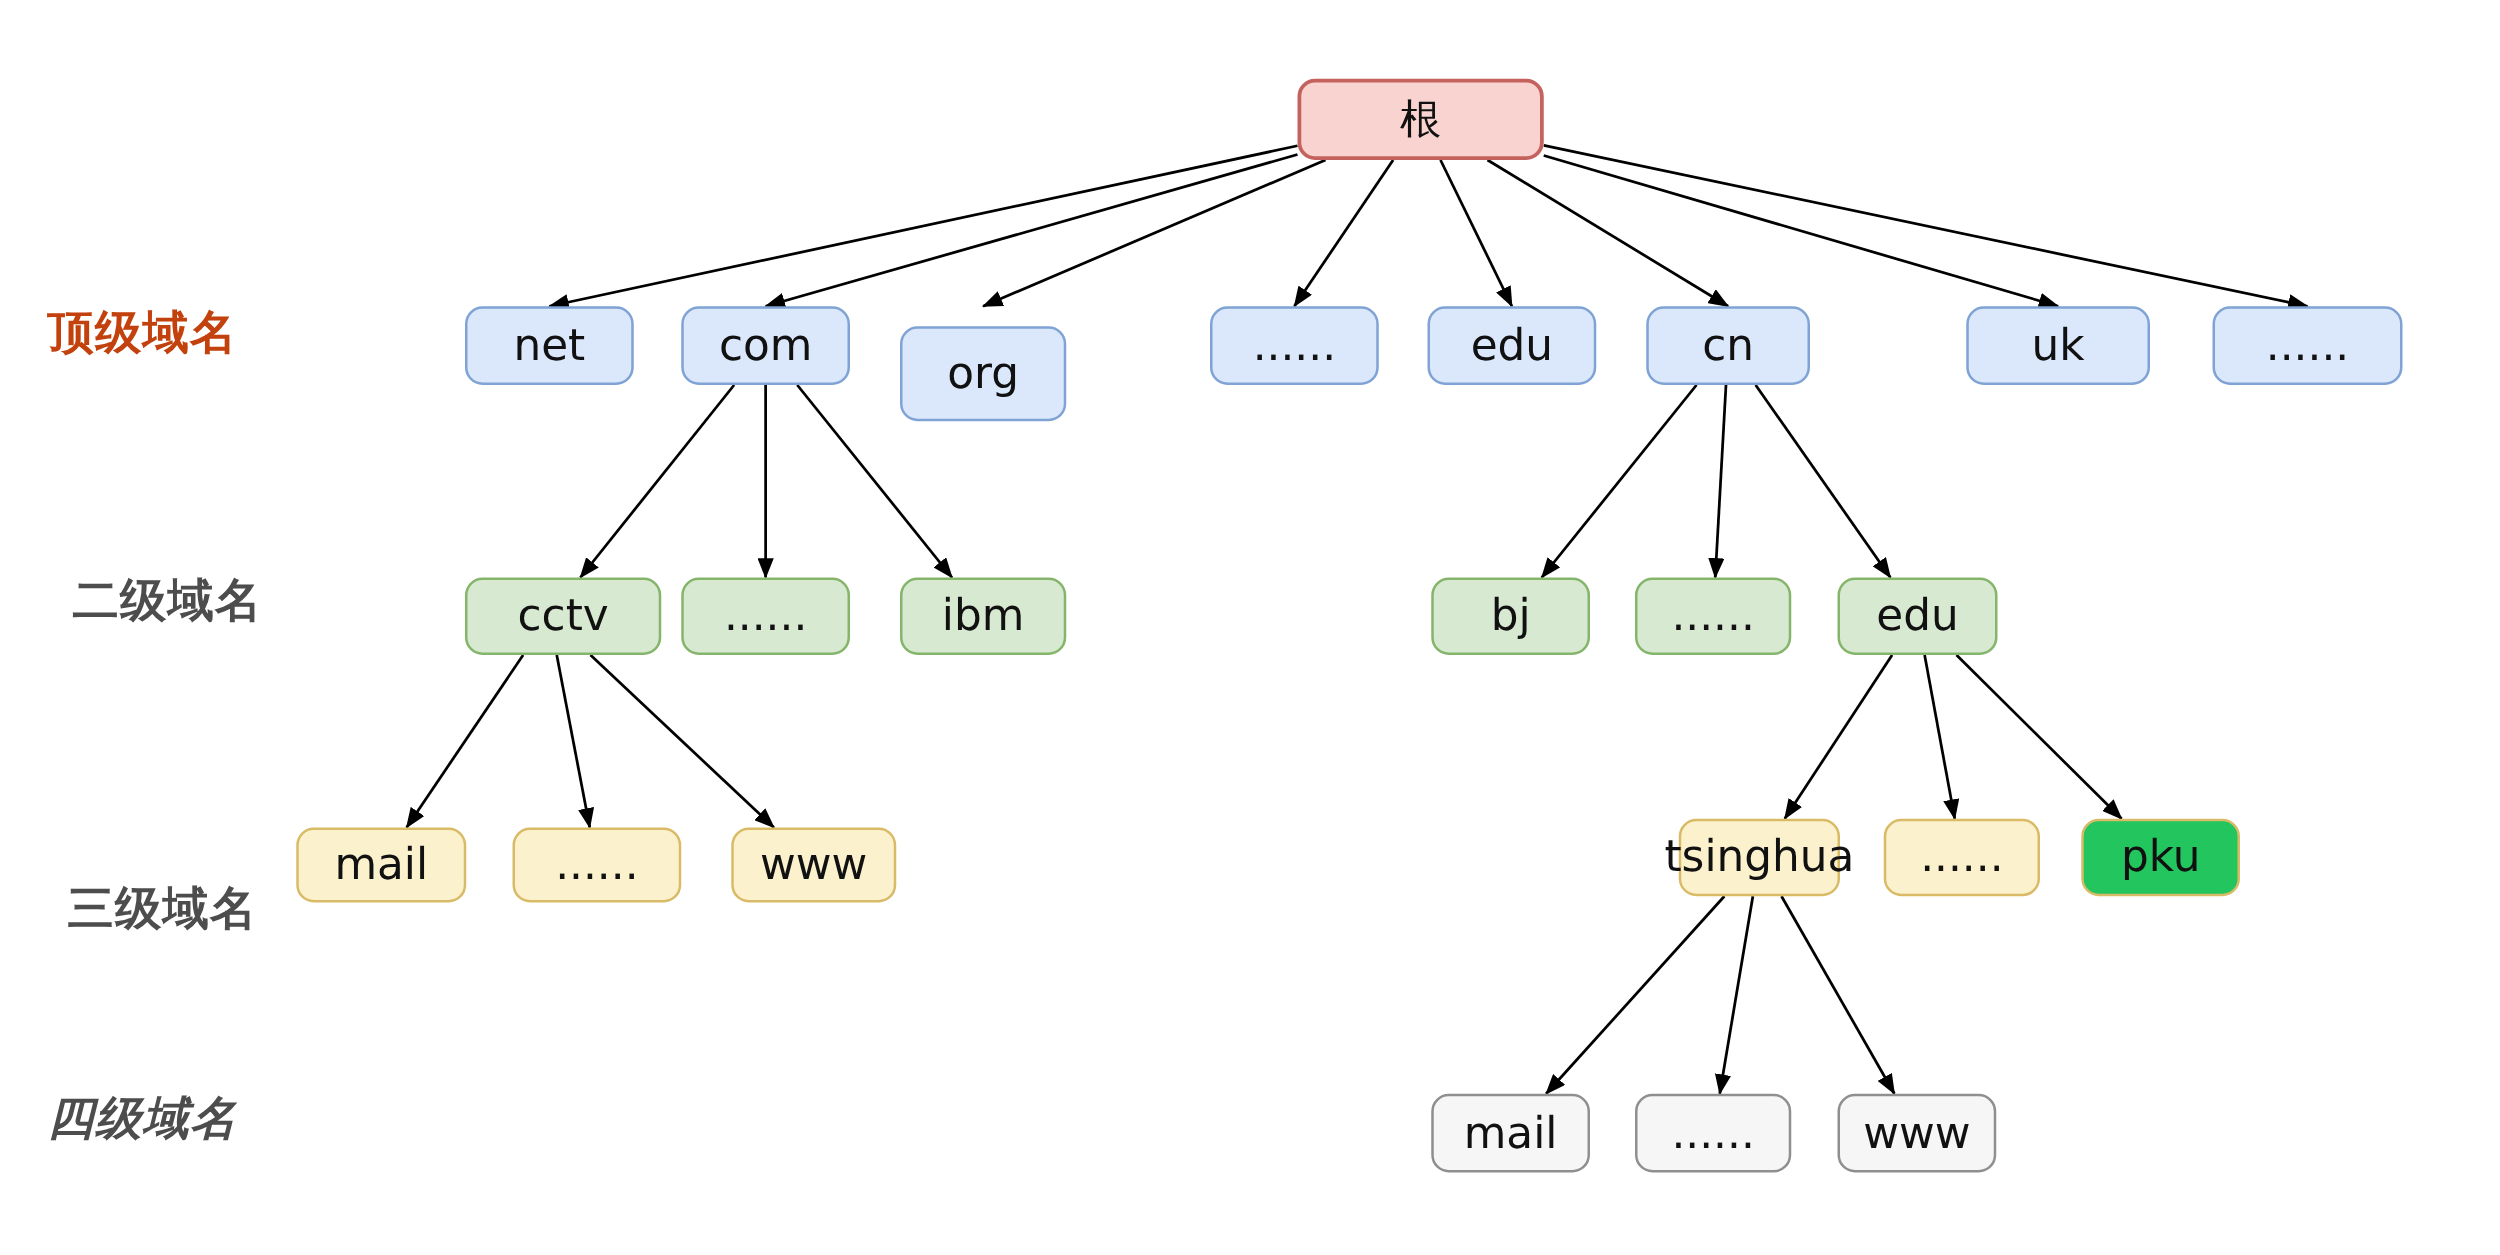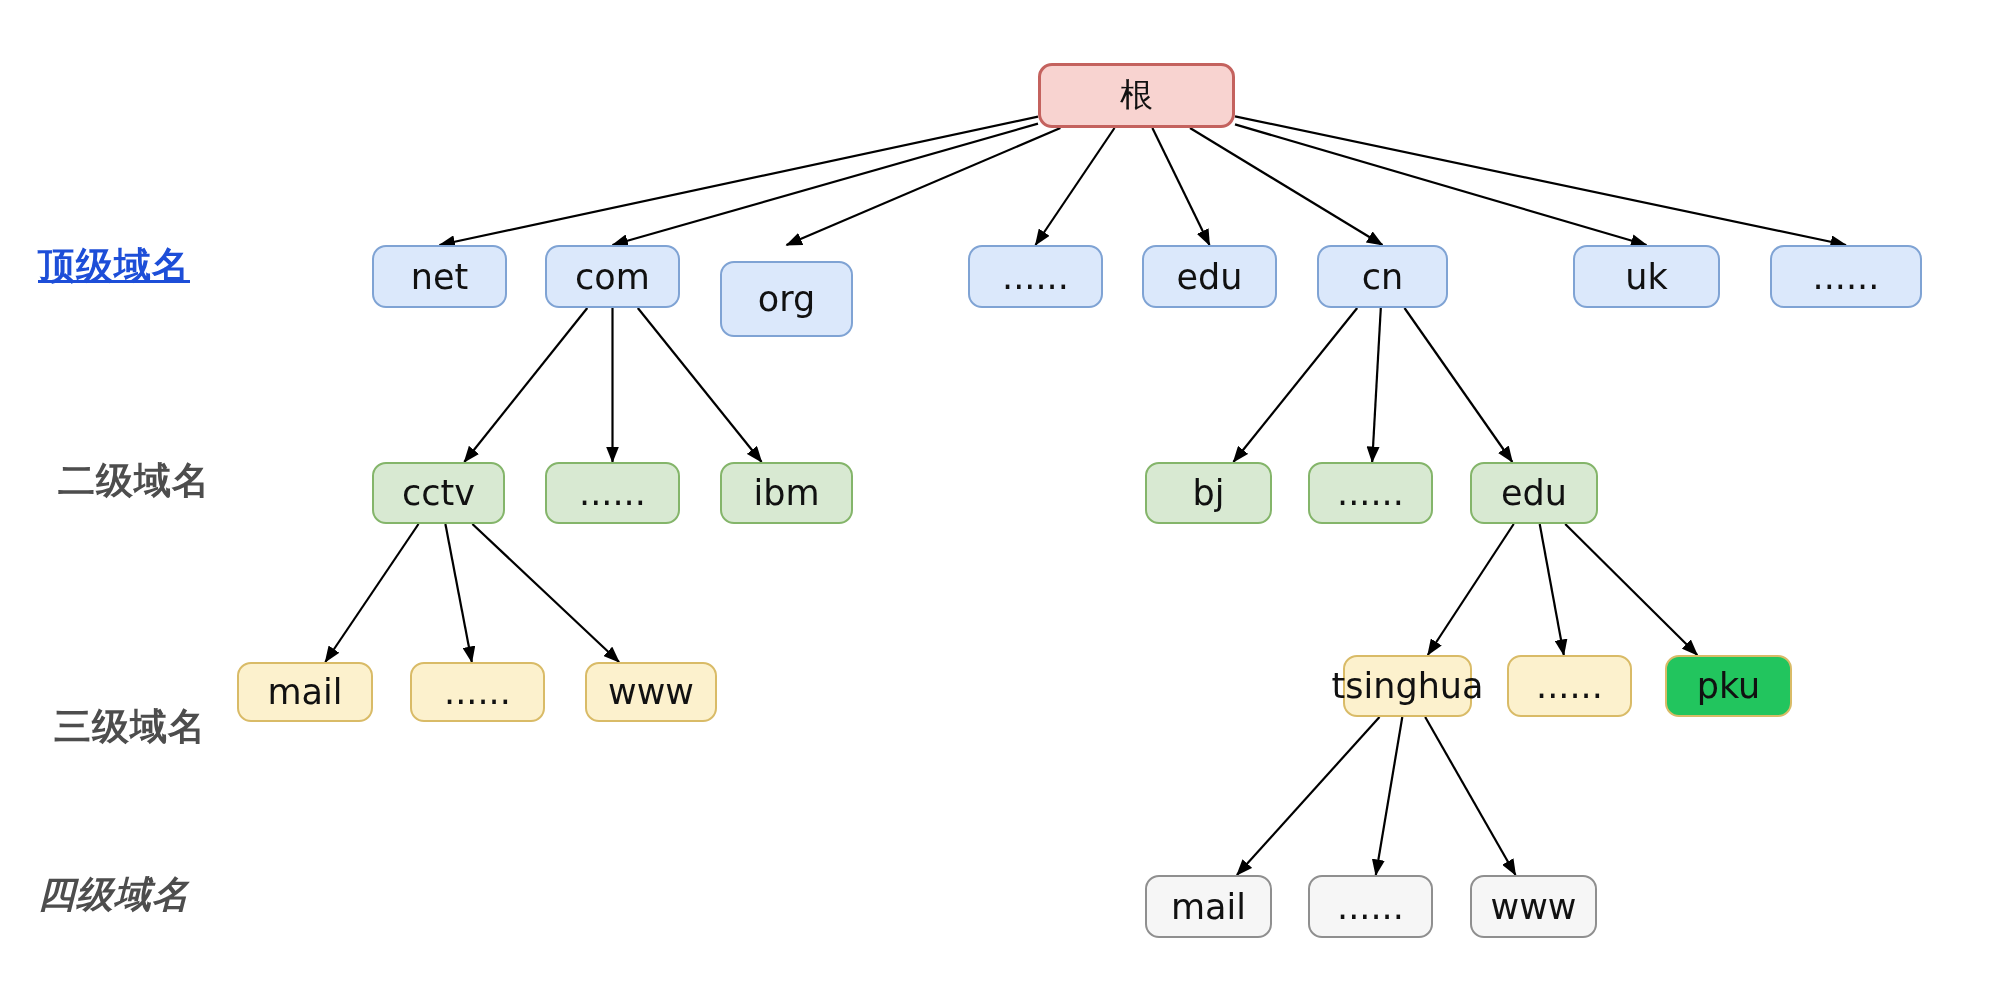--- a/index.html
+++ b/index.html
@@ -86,36 +86,36 @@
         <line x1="472.4" y1="524.0" x2="619.1" y2="662.0" stroke="#000000" marker-end="url(#arrowhead)"></line>
         <line x1="1513.7" y1="524.0" x2="1427.8" y2="655.0" stroke="#000000" marker-end="url(#arrowhead)"></line>
         <line x1="1539.7" y1="524.0" x2="1563.8" y2="655.0" stroke="#000000" marker-end="url(#arrowhead)"></line>
         <line x1="1565.2" y1="524.0" x2="1697.3" y2="655.0" stroke="#000000" marker-end="url(#arrowhead)"></line>
         <line x1="1379.5" y1="717.0" x2="1236.9" y2="875.0" stroke="#000000" marker-end="url(#arrowhead)"></line>
         <line x1="1402.3" y1="717.0" x2="1375.8" y2="875.0" stroke="#000000" marker-end="url(#arrowhead)"></line>
         <line x1="1425.2" y1="717.0" x2="1515.5" y2="875.0" stroke="#000000" marker-end="url(#arrowhead)"></line>
       </g>
   </svg>
 
-  <div class="level-label l1" style="color: #1d4ed8; text-decoration: underline;">顶级域名</div>
+  <div class="level-label l1" style="color: #c2410c;">顶级域名</div>
   <div class="level-label l2" style="color: rgb(77, 77, 77);">二级域名</div>
   <div class="level-label l3" style="color: rgb(77, 77, 77);">三级域名</div>
   <div class="level-label l4" style="color: rgb(77, 77, 77); font-style: italic;">四级域名</div>
 
   <div id="node-layer">
       <div class="node node--root" style="left: 1038px; top: 63px; width: 197px; height: 65px; background: rgb(248, 211, 208); border-color: rgb(196, 98, 94);">根</div>
       <div class="node" style="left: 372px; top: 245px; width: 135px; height: 63px; background: rgb(219, 232, 251); border-color: rgb(127, 163, 212);">net</div>
       <div class="node" style="left: 545px; top: 245px; width: 135px; height: 63px; background: rgb(219, 232, 251); border-color: rgb(127, 163, 212);">com</div>
       <div class="node" style="left: 720px; top: 245px; width: 133px; height: 76px; background: rgb(219, 232, 251); border-color: rgb(127, 163, 212); margin-top: 16px;">org</div>
       <div class="node" style="left: 968px; top: 245px; width: 135px; height: 63px; background: rgb(219, 232, 251); border-color: rgb(127, 163, 212);">......</div>
       <div class="node" style="left: 1142px; top: 245px; width: 135px; height: 63px; background: rgb(219, 232, 251); border-color: rgb(127, 163, 212);">edu</div>
       <div class="node" style="left: 1317px; top: 245px; width: 131px; height: 63px; background: rgb(219, 232, 251); border-color: rgb(127, 163, 212); text-align: center;">cn</div>
       <div class="node" style="left: 1573px; top: 245px; width: 147px; height: 63px; background: rgb(219, 232, 251); border-color: rgb(127, 163, 212);">uk</div>
       <div class="node" style="left: 1770px; top: 245px; width: 152px; height: 63px; background: rgb(219, 232, 251); border-color: rgb(127, 163, 212);">......</div>
-      <div class="node" style="left: 372px; top: 462px; width: 133px; height: 62px; background: rgb(216, 233, 210); border-color: rgb(132, 181, 106);">cctv</div>
+      <div class="node" style="left: 372px; top: 462px; width: 157px; height: 62px; background: rgb(216, 233, 210); border-color: rgb(132, 181, 106);">cctv</div>
       <div class="node" style="left: 545px; top: 462px; width: 135px; height: 62px; background: rgb(216, 233, 210); border-color: rgb(132, 181, 106);">......</div>
       <div class="node" style="left: 720px; top: 462px; width: 133px; height: 62px; background: rgb(216, 233, 210); border-color: rgb(132, 181, 106);">ibm</div>
       <div class="node" style="left: 1145px; top: 462px; width: 127px; height: 62px; background: rgb(216, 233, 210); border-color: rgb(132, 181, 106);">bj</div>
       <div class="node" style="left: 1308px; top: 462px; width: 125px; height: 62px; background: rgb(216, 233, 210); border-color: rgb(132, 181, 106);">......</div>
       <div class="node" style="left: 1470px; top: 462px; width: 128px; height: 62px; background: rgb(216, 233, 210); border-color: rgb(132, 181, 106);">edu</div>
       <div class="node" style="left: 237px; top: 662px; width: 136px; height: 60px; background: rgb(252, 241, 205); border-color: rgb(217, 187, 103);">mail</div>
       <div class="node" style="left: 410px; top: 662px; width: 135px; height: 60px; background: rgb(252, 241, 205); border-color: rgb(217, 187, 103);">......</div>
       <div class="node" style="left: 585px; top: 662px; width: 132px; height: 60px; background: rgb(252, 241, 205); border-color: rgb(217, 187, 103);">www</div>
       <div class="node" style="left: 1343px; top: 655px; width: 129px; height: 62px; background: rgb(252, 241, 205); border-color: rgb(217, 187, 103);">tsinghua</div>
       <div class="node" style="left: 1507px; top: 655px; width: 125px; height: 62px; background: rgb(252, 241, 205); border-color: rgb(217, 187, 103);">......</div>

